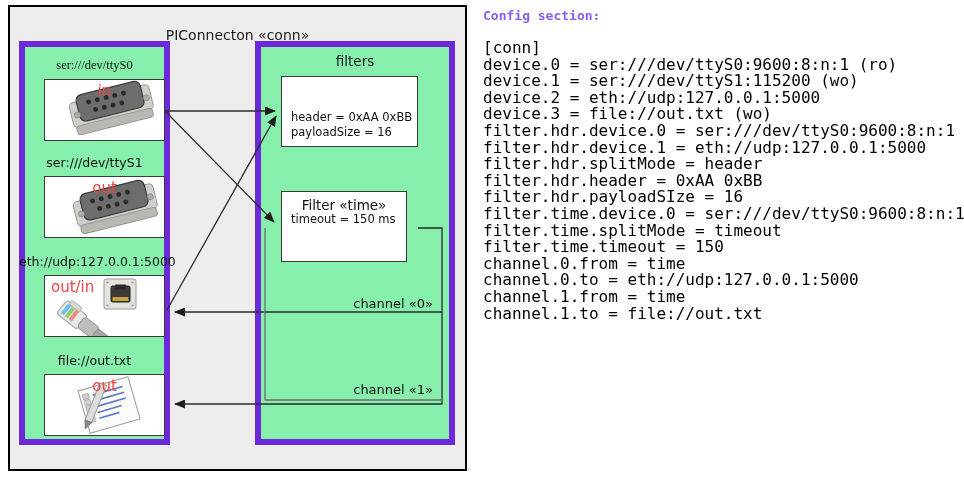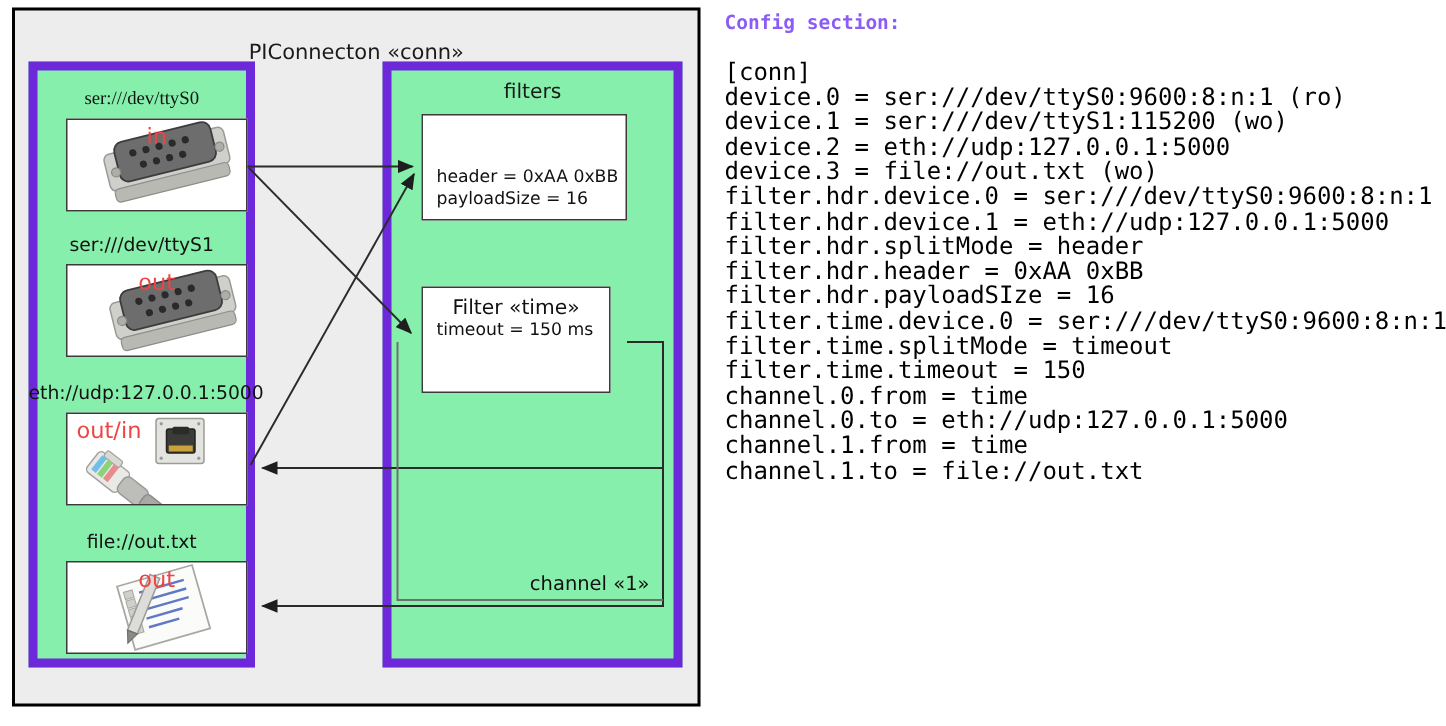--- a/index.html
+++ b/index.html
@@ -206,20 +206,23 @@
   <div class="filter-box" style="left:281px;top:76px;width:137px;height:71px;">
     <div class="filter-prop" style="top:33px;text-align:center;">header = 0xAA 0xBB</div>
     <div class="filter-prop" style="top:48px;">payloadSize = 16</div>
   </div>
 
   <div class="filter-box" style="left:281px;top:191px;width:126px;height:71px;">
     <div class="filter-title">Filter «time»</div>
     <div class="filter-prop" style="top:20px;">timeout = 150 ms</div>
   </div>
 
+  <div class="chan-box" style="left:265px;top:228px;width:177px;height:86px;">
+    <div class="chan-label">channel «0»</div>
+  </div>
   <div class="chan-box" style="left:265px;top:314px;width:177px;height:86px;">
     <div class="chan-label">channel «1»</div>
   </div>
 
   <svg id="wires">
     <defs>
       <marker id="ah" markerWidth="11" markerHeight="9" refX="10" refY="4.5" orient="auto" markerUnits="userSpaceOnUse">
         <path d="M0,0 L11,4.5 L0,9 Z" fill="#1e1e1e"></path>
       </marker>
     </defs>

